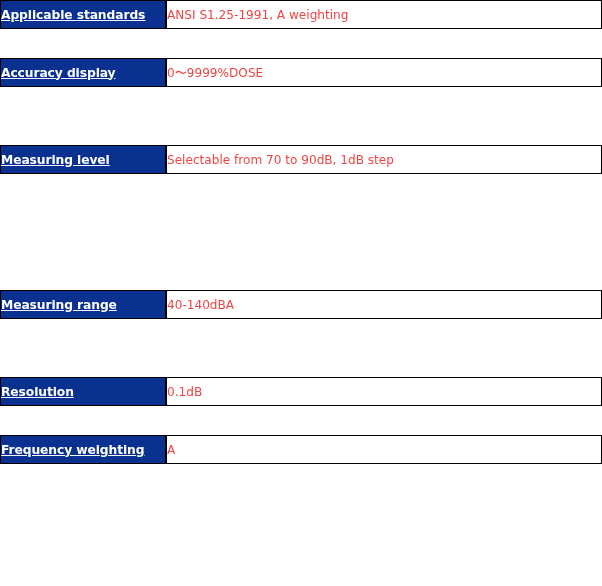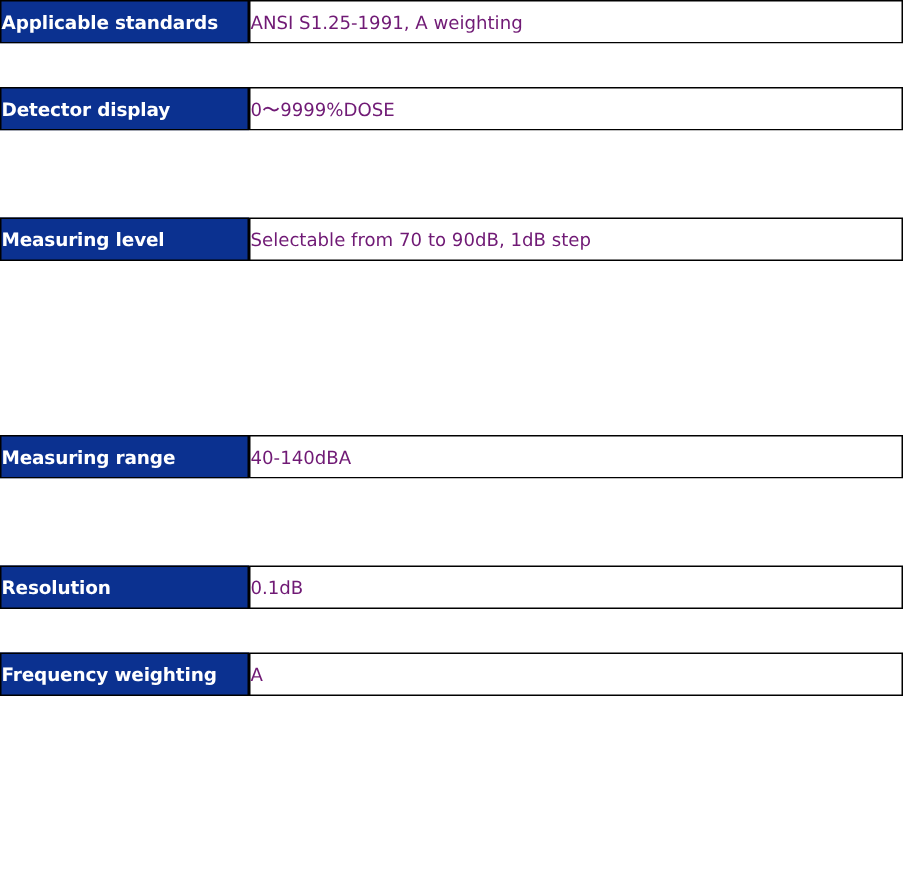--- a/index.html
+++ b/index.html
@@ -29,24 +29,25 @@
     background: #0b3190;
     color: #ffffff;
     font-weight: bold;
     font-size: 12.3px;
     line-height: 14px;
     padding: 2px 0 2px 8px;
     border: 1px solid #000000;
     border-right-width: 1px;
     letter-spacing: -0.1px;
     box-sizing: border-box;
+    text-decoration: underline;
   }
   .value-cell {
     background: #ffffff;
-    color: #701a75;
+    color: #ef4444;
     font-size: 12.1px;
     line-height: 16px;
     padding: 2px 0 2px 7px;
     border: 1px solid #000000;
     border-left-width: 1px;
     box-sizing: border-box;
     white-space: pre-line;
   }
   .spacer-row td { height: 2px; padding: 0; border: none; background: #ffffff; }
 </style>
@@ -59,21 +60,21 @@
     <tr>
       <td class="label-cell">Applicable standards</td>
       <td class="value-cell">ANSI S1.25-1991, A weighting</td>
     </tr>
     <tr class="spacer-row">
         <td></td>
         <td></td>
       </tr>
 
     <tr>
-      <td class="label-cell">Detector display</td>
+      <td class="label-cell">Accuracy display</td>
       <td class="value-cell">0〜9999%DOSE</td>
     </tr>
     <tr class="spacer-row">
         <td></td>
         <td></td>
       </tr>
 
     <tr class="spacer-row">
         <td></td>
         <td></td>

